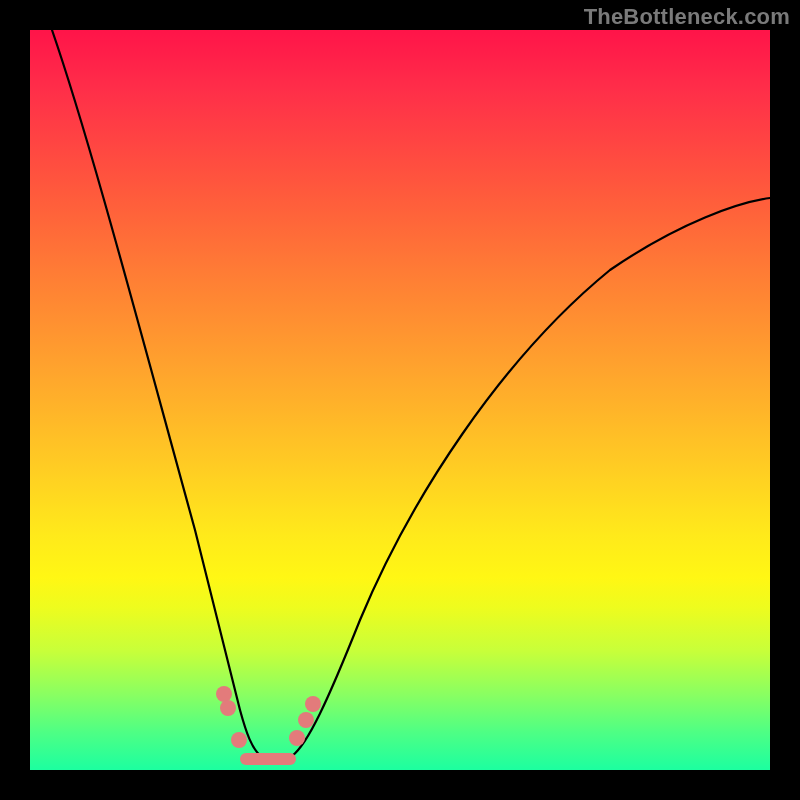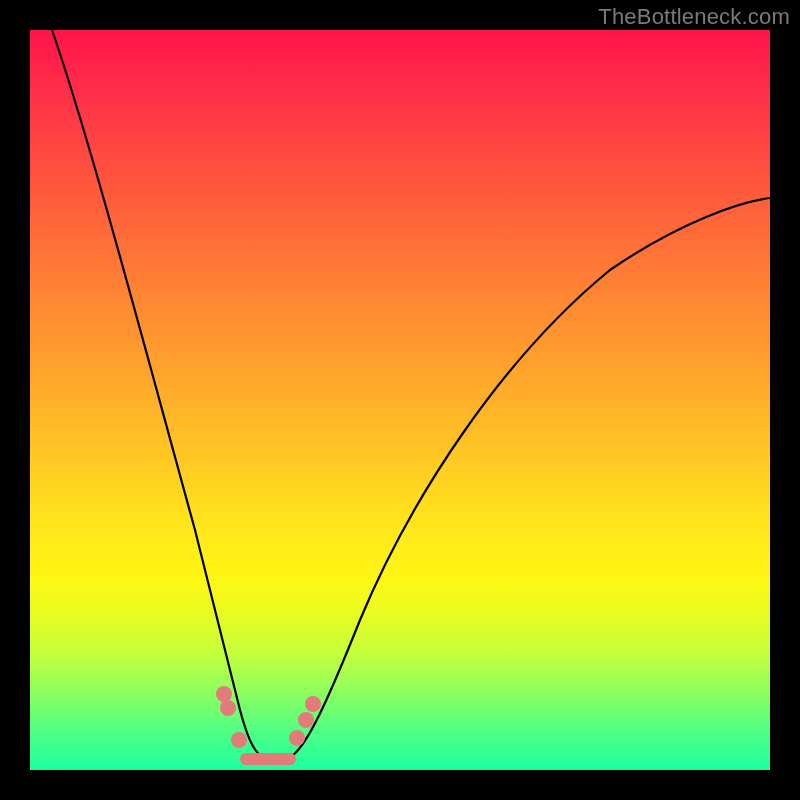--- a/index.html
+++ b/index.html
@@ -41,21 +41,21 @@
     );
   }
   .watermark {
     position: absolute;
     top: 4px;
     right: 10px;
     color: #7a7a7a;
     font-size: 22px;
     letter-spacing: 0.2px;
     user-select: none;
-    font-weight: 400;
+    font-weight: 700;
   }
   svg.curve {
     position: absolute;
     left: 0;
     top: 0;
     width: 740px;
     height: 740px;
     overflow: visible;
   }
   .curve path.main {

